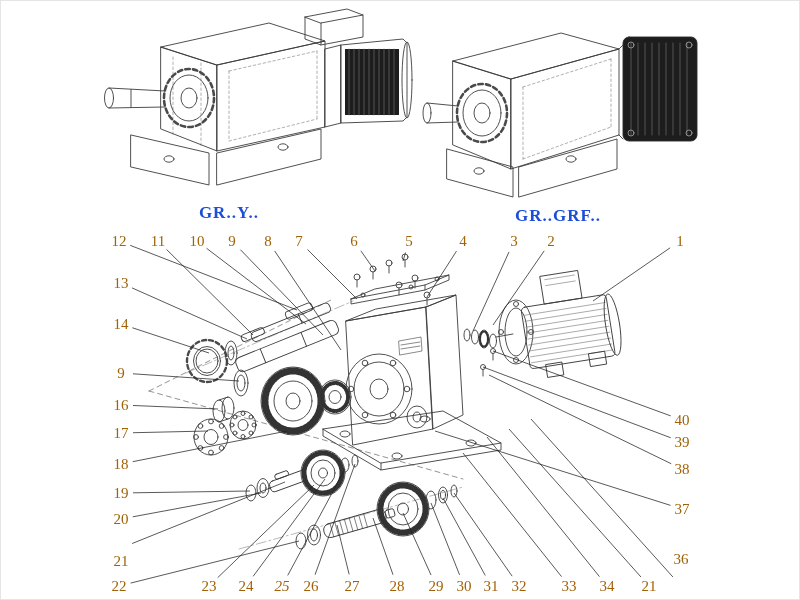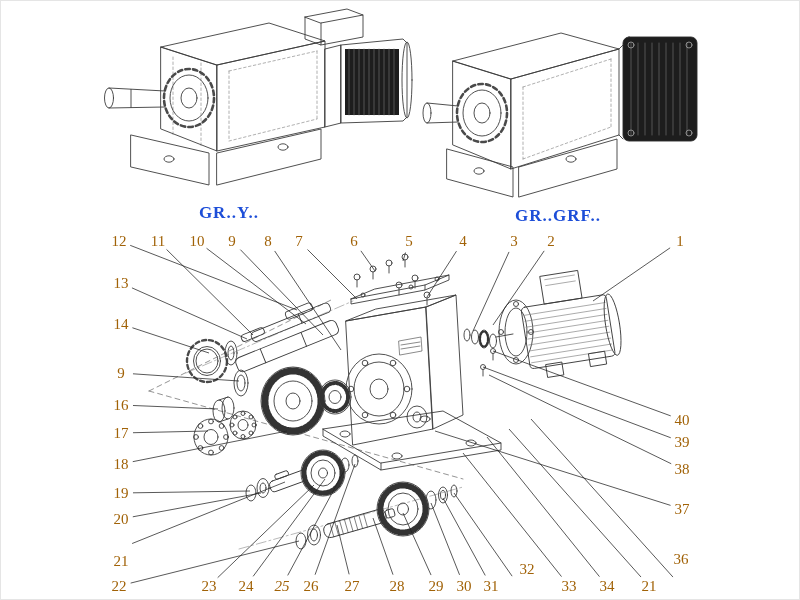--- a/index.html
+++ b/index.html
@@ -362,21 +362,21 @@
       <span class="callout" style="left: 118px; top: 585px;">22</span>
       <span class="callout" style="left: 208px; top: 585px;">23</span>
       <span class="callout" style="left: 245px; top: 585px;">24</span>
       <span class="callout" style="left: 281px; top: 585px; font-style: italic;">25</span>
       <span class="callout" style="left: 310px; top: 585px;">26</span>
       <span class="callout" style="left: 351px; top: 585px;">27</span>
       <span class="callout" style="left: 396px; top: 585px;">28</span>
       <span class="callout" style="left: 435px; top: 585px;">29</span>
       <span class="callout" style="left: 463px; top: 585px;">30</span>
       <span class="callout" style="left: 490px; top: 585px;">31</span>
-      <span class="callout" style="left: 518px; top: 568px; margin-left: 8px;">32</span>
+      <span class="callout" style="left: 518px; top: 585px;">32</span>
       <span class="callout" style="left: 568px; top: 585px; font-family: Liberation Serif, serif;">33</span>
       <span class="callout" style="left: 606px; top: 585px;">34</span>
       <span class="callout" style="left: 648px; top: 585px;">21</span>
       <span class="callout" style="left: 680px; top: 558px;">36</span>
       <span class="callout" style="left: 681px; top: 508px;">37</span>
       <span class="callout" style="left: 681px; top: 468px;">38</span>
       <span class="callout" style="left: 681px; top: 441px;">39</span>
       <span class="callout" style="left: 681px; top: 419px;">40</span>
     </div>
 

